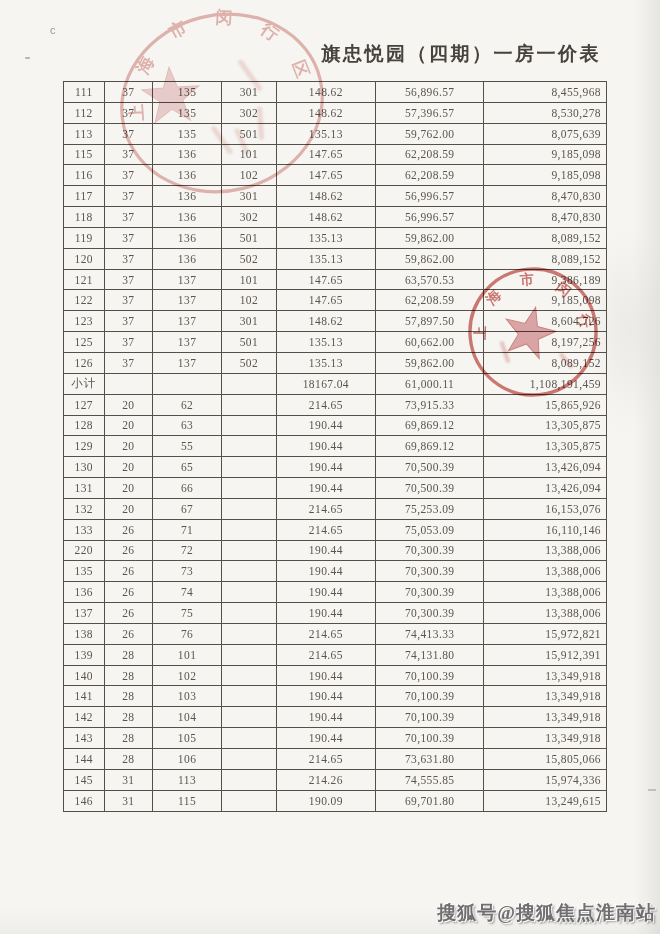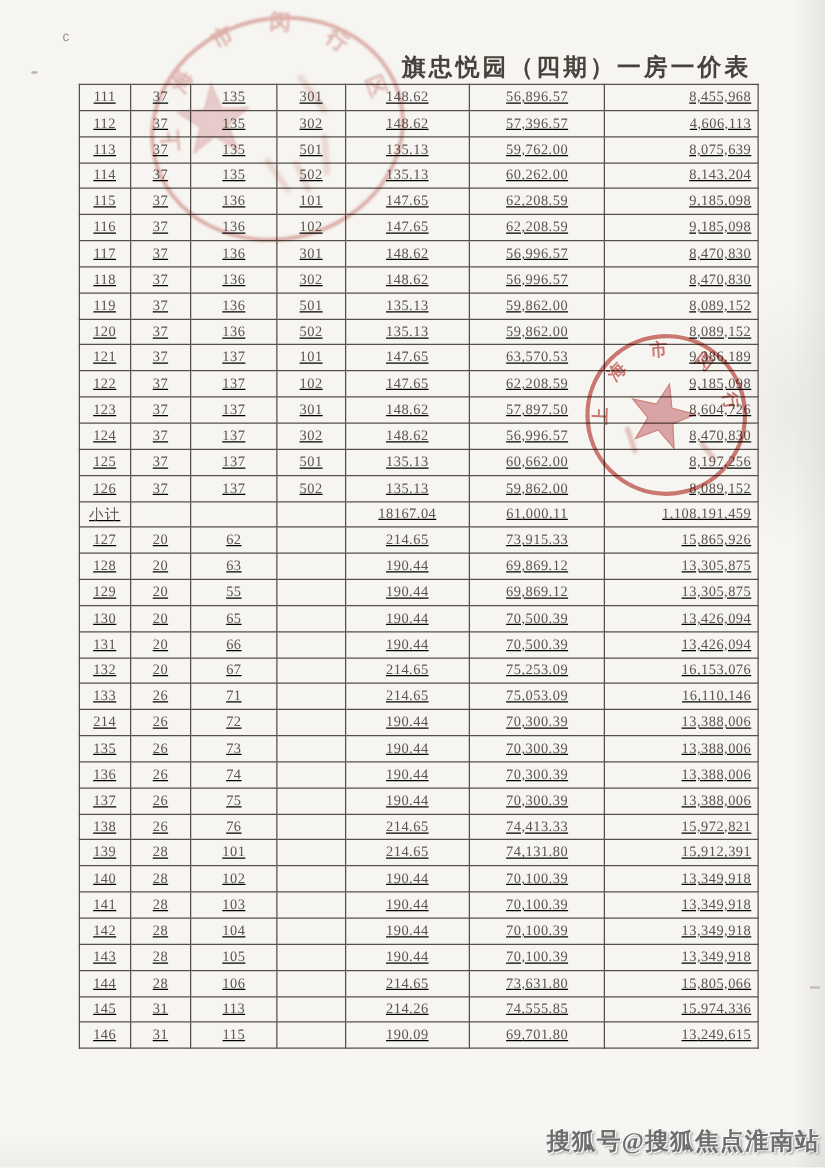--- a/index.html
+++ b/index.html
@@ -35,22 +35,22 @@
     position:absolute;left:648px;top:789px;width:8px;height:2px;background:#a9a49d;opacity:.6;
   }
 
   .doc-title{
     position:absolute;top:41px;left:63px;width:538px;
     text-align:right;font-size:19px;font-weight:bold;color:#47423b;
     letter-spacing:2.5px;white-space:nowrap;
   }
 
   table.price-table{
-    position:absolute;left:63px;top:67px;width:544px;
-    border-collapse:collapse;table-layout:fixed;text-decoration:underline;
+    position:absolute;left:63px;top:81px;width:544px;
+    border-collapse:collapse;table-layout:fixed;
   }
   table.price-table td{
     border:1px solid #55504a;
     height:19.85px;padding:0;
     font-size:11.5px;color:#5a5550;
     text-align:center;letter-spacing:0.4px;
     white-space:nowrap;overflow:hidden;
   }
   table.price-table td.col-total{
     text-align:right;padding-right:5px;margin-top:27px;
@@ -106,41 +106,32 @@
         <td>56,896.57</td>
         <td class="col-total">8,455,968</td>
       </tr>
       <tr>
         <td>112</td>
         <td>37</td>
         <td>135</td>
         <td>302</td>
         <td>148.62</td>
         <td>57,396.57</td>
-        <td class="col-total">4,606,113</td>
+        <td class="col-total">8,530,278</td>
       </tr>
       <tr>
         <td>113</td>
         <td>37</td>
         <td>135</td>
         <td>501</td>
         <td>135.13</td>
         <td>59,762.00</td>
         <td class="col-total">8,075,639</td>
       </tr>
       <tr>
-        <td>114</td>
-        <td>37</td>
-        <td>135</td>
-        <td>502</td>
-        <td>135.13</td>
-        <td>60,262.00</td>
-        <td class="col-total">8,143,204</td>
-      </tr>
-      <tr>
         <td>115</td>
         <td>37</td>
         <td>136</td>
         <td>101</td>
         <td>147.65</td>
         <td>62,208.59</td>
         <td class="col-total">9,185,098</td>
       </tr>
       <tr>
         <td>116</td>
@@ -208,29 +199,20 @@
       <tr>
         <td>123</td>
         <td>37</td>
         <td>137</td>
         <td>301</td>
         <td>148.62</td>
         <td>57,897.50</td>
         <td class="col-total">8,604,726</td>
       </tr>
       <tr>
-        <td>124</td>
-        <td>37</td>
-        <td>137</td>
-        <td>302</td>
-        <td>148.62</td>
-        <td>56,996.57</td>
-        <td class="col-total">8,470,830</td>
-      </tr>
-      <tr>
         <td>125</td>
         <td>37</td>
         <td>137</td>
         <td>501</td>
         <td>135.13</td>
         <td>60,662.00</td>
         <td class="col-total">8,197,256</td>
       </tr>
       <tr>
         <td>126</td>
@@ -307,21 +289,21 @@
       <tr>
         <td>133</td>
         <td>26</td>
         <td>71</td>
         <td></td>
         <td>214.65</td>
         <td>75,053.09</td>
         <td class="col-total">16,110,146</td>
       </tr>
       <tr>
-        <td>214</td>
+        <td>220</td>
         <td>26</td>
         <td>72</td>
         <td></td>
         <td>190.44</td>
         <td>70,300.39</td>
         <td class="col-total">13,388,006</td>
       </tr>
       <tr>
         <td>135</td>
         <td>26</td>

